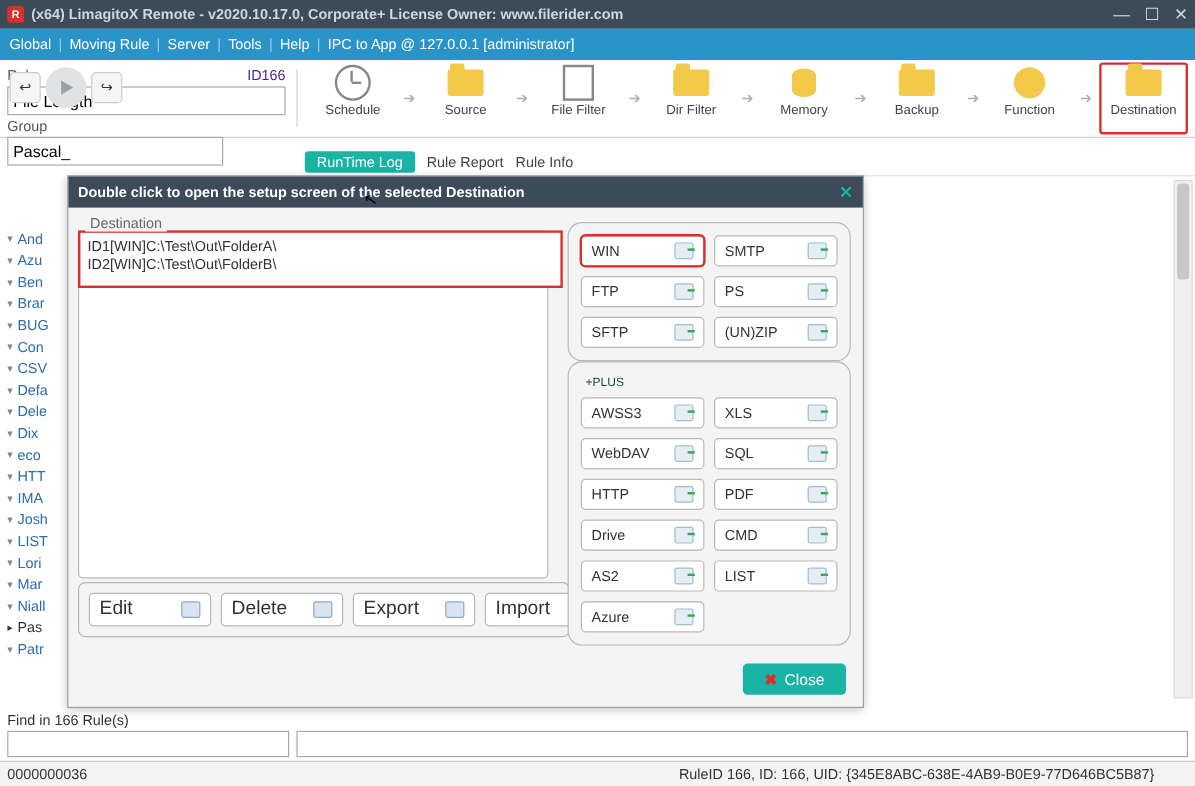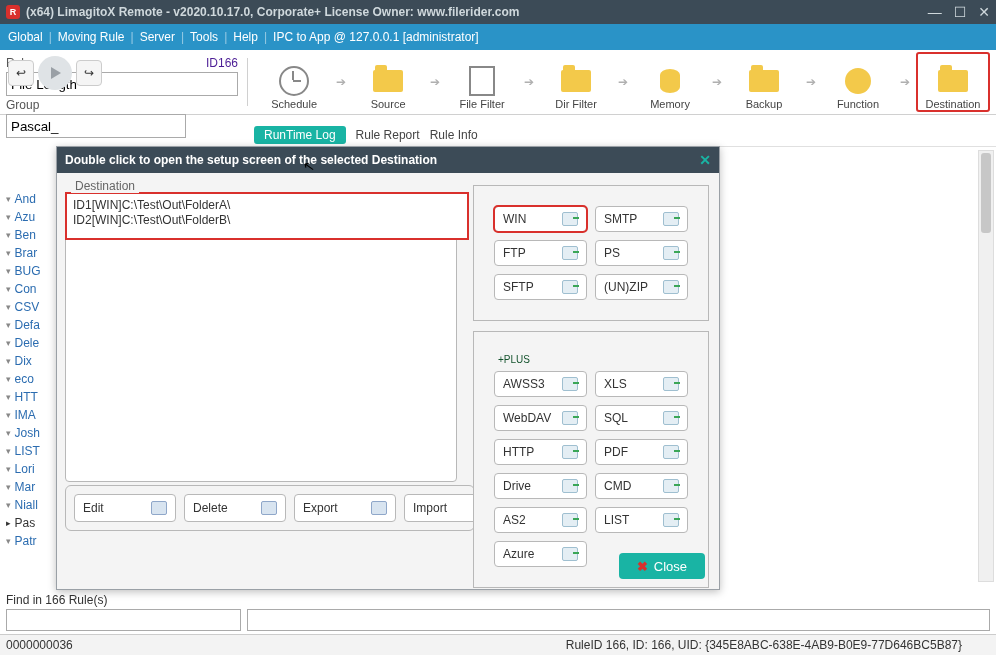--- a/index.html
+++ b/index.html
@@ -8,21 +8,21 @@
 .titlebar .left .logo{width:14px;height:14px;background:#d9302c;border-radius:3px;display:flex;align-items:center;justify-content:center;color:#fff;font-size:9px;font-weight:bold}
 .titlebar .right{display:flex;gap:12px;font-size:14px}
 .menubar{height:26px;background:#2a93c7;color:#fff;display:flex;align-items:center;padding:0 8px;gap:6px}
 .menubar .sep{opacity:.5}
 .toolbar{height:60px;background:#fff;border-bottom:1px solid #d0d0d0;display:flex;align-items:center;padding:2px 6px;gap:6px}
 .nav-group{display:flex;align-items:center;gap:2px}
 .nav-btn{width:24px;height:24px;border:1px solid #ccc;border-radius:4px;display:flex;align-items:center;justify-content:center;background:#f5f5f5}
 .play-btn{width:34px;height:34px;border-radius:50%;background:#dfe3e6;display:flex;align-items:center;justify-content:center;margin:0 2px}
 .play-btn .tri{width:0;height:0;border-left:10px solid #9aa0a6;border-top:6px solid transparent;border-bottom:6px solid transparent;margin-left:2px}
 .vline{width:1px;height:48px;background:#d0d0d0;margin:0 4px}
-.tool{width:72px;height:56px;display:flex;flex-direction:column;align-items:center;justify-content:flex-end;gap:2px;border:1px solid transparent;border-radius:3px}
+.tool{width:72px;height:56px;display:flex;flex-direction:column;align-items:center;justify-content:flex-start;gap:2px;border:1px solid transparent;border-radius:3px}
 .tool .ic{width:34px;height:30px;border-radius:4px;display:flex;align-items:center;justify-content:center;position:relative}
 .tool .lbl{font-size:11px;color:#444}
 .ic-folder{width:30px;height:22px;background:#f3c94a;border-radius:2px;position:relative}
 .ic-folder::before{content:"";position:absolute;top:-5px;left:2px;width:12px;height:6px;background:#f3c94a;border-radius:2px 2px 0 0}
 .ic-clock{width:26px;height:26px;border:2px solid #888;border-radius:50%;position:relative}
 .ic-clock::after{content:"";position:absolute;width:2px;height:9px;background:#888;top:3px;left:11px}
 .ic-clock::before{content:"";position:absolute;width:8px;height:2px;background:#888;top:12px;left:12px}
 .ic-sheet{width:22px;height:26px;border:2px solid #888;background:#fff}
 .ic-db{width:20px;height:24px;background:#f3c94a;border-radius:50%/25%}
 .ic-gear{width:26px;height:26px;border-radius:50%;background:#f3c94a}
@@ -48,24 +48,24 @@
 
 
 .modal{position:absolute;top:146px;left:56px;width:662px;height:442px;border:1px solid #9aa0a6;background:#f4f4f4;box-shadow:0 2px 8px rgba(0,0,0,.25)}
 .modal .mtitle{height:26px;background:#3c4b57;color:#fff;font-weight:bold;display:flex;align-items:center;padding:0 8px;justify-content:space-between}
 .modal .close-x{color:#19b4a4;font-weight:bold;font-size:14px}
 .dest-group{margin:6px 8px 2px 8px;position:relative}
 .dest-group .gtitle{color:#666;font-size:12px;margin-bottom:-6px;margin-left:6px;background:#f4f4f4;display:inline-block;padding:0 4px;position:relative;z-index:1}
 .dest-list{border:2px solid #d9302c;width:388px;height:36px;background:#fff;padding:4px 6px;font-size:12px;color:#333;line-height:15px}
 .dest-box{border:1px solid #b8b8b8;border-radius:4px;background:#fff;width:392px;height:290px;margin-top:-1px;padding:16px;box-sizing:border-box;position:relative}
 .dest-list-wrap{position:absolute;top:-1px;left:-1px}
-.btn{height:26px;min-width:84px;border:1px solid #b8b8b8;border-radius:4px;background:#fff;display:flex;align-items:center;justify-content:space-between;padding:0 8px;font-size:12px;color:#333}
+.btn{height:26px;min-width:84px;border:1px solid #b8b8b8;border-radius:4px;background:#fff;display:flex;align-items:center;justify-content:space-between;padding:0 8px;font-size:16px;color:#333}
 .btn .bi{width:14px;height:12px;background:#d8e4f0;border:1px solid #8fa7c9;border-radius:2px}
 .type-panel{position:absolute;top:38px;left:416px;width:236px}
-.type-group{border:1px solid #b8b8b8;border-radius:0;background:#f4f4f4;padding:20px;margin-bottom:10px}
+.type-group{border:1px solid #b8b8b8;border-radius:12px;background:#f4f4f4;padding:10px;margin-bottom:0}
 .type-grid{display:grid;grid-template-columns:1fr 1fr;gap:8px}
 .tbtn{height:24px;border:1px solid #b8b8b8;border-radius:4px;background:#fff;display:flex;align-items:center;justify-content:space-between;padding:0 8px;font-size:12px;color:#333}
 .tbtn.win{outline:2px solid #d9302c;outline-offset:-1px}
 .tbtn .ico{width:14px;height:12px;background:#e4eef4;border:1px solid #9fbfd0;border-radius:2px;position:relative}
 .tbtn .ico::after{content:"";position:absolute;width:6px;height:2px;background:#3aa657;right:-2px;top:4px}
 .plus-label{font-size:10px;color:#14532d;margin:2px 0 6px 4px}
 .close-btn{position:absolute;right:14px;bottom:10px;height:26px;width:86px;border-radius:4px;background:#19b4a4;color:#fff;display:flex;align-items:center;justify-content:center;gap:6px;font-size:13px}
 .close-btn .x{color:#d9302c;font-weight:bold}
 .cursor{position:absolute;top:158px;left:303px;font-size:14px;color:#000;transform:rotate(-10deg)}
 .bottom-actions{position:absolute;left:8px;top:338px;width:392px;border:1px solid #b8b8b8;border-radius:6px;padding:8px;display:flex;gap:8px;background:#f4f4f4}

